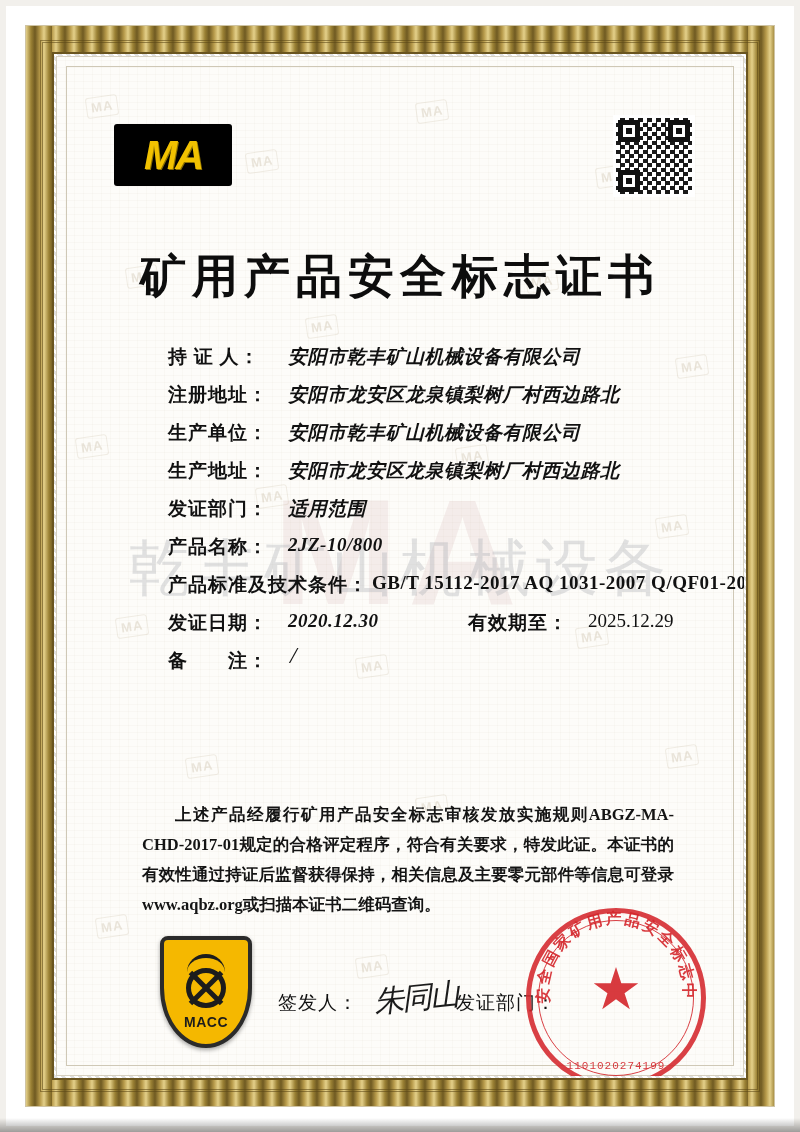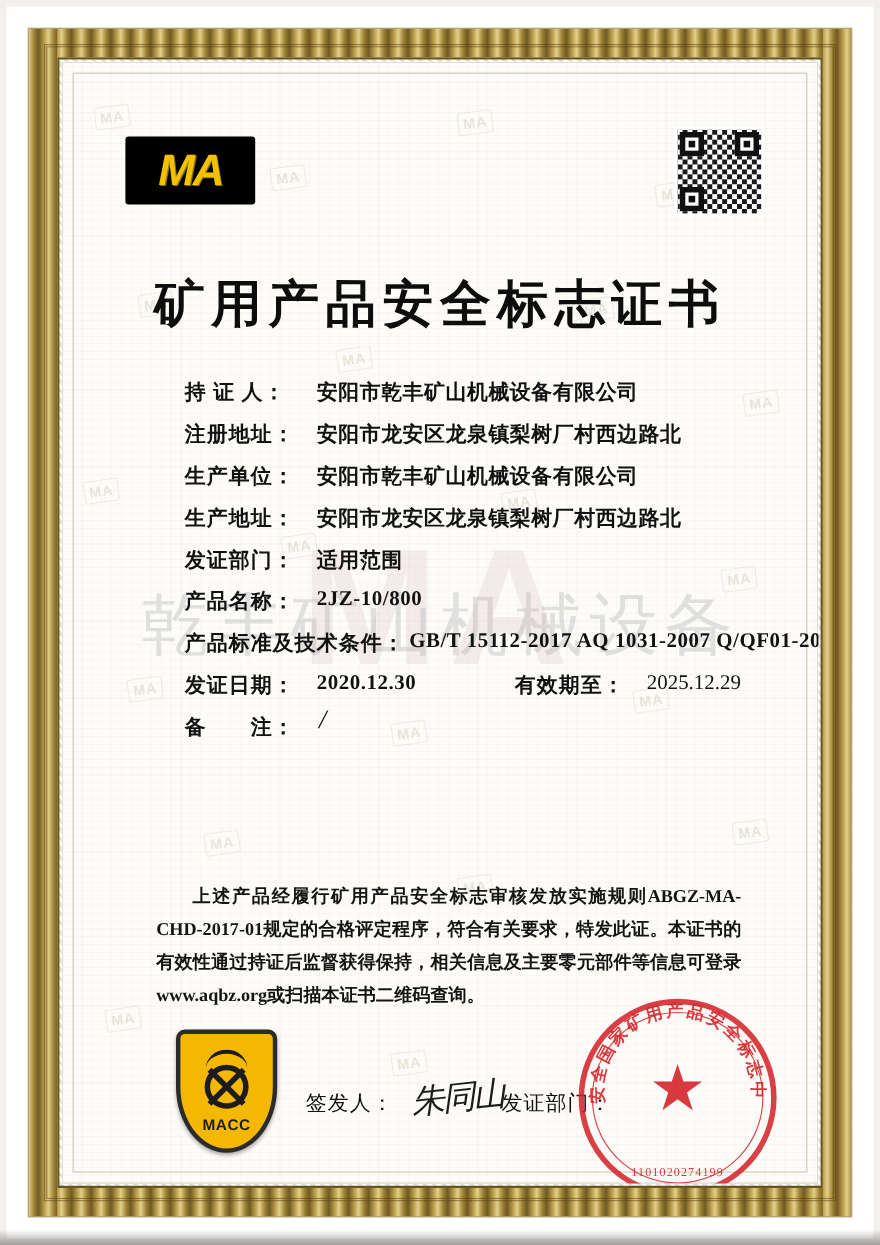--- a/index.html
+++ b/index.html
@@ -251,21 +251,21 @@
     top: 4px;
     font-weight: bold;
     letter-spacing: 1px;
   }
   .field-value {
     position: absolute;
     top: 4px;
     font-weight: bold;
     letter-spacing: 0.5px;
   }
-  .v-ind { left: 120px; }
+  .v-ind { left: 120px; font-style: italic; }
 
   .field-row.dates .label2 {
     position: absolute;
     left: 300px;
     top: 4px;
     font-weight: bold;
     letter-spacing: 1px;
   }
   .field-row.dates .value2 {
     position: absolute;
@@ -454,21 +454,21 @@
     letter-spacing: 2.5px;
     opacity: 0.9;
   }
   .seal-code {
     position: absolute;
     left: 0;
     right: 0;
     bottom: 16px;
     text-align: center;
     color: #d4262b;
-    font-family: Liberation Serif, serif;
+    font-family: Liberation Mono, monospace;
     font-size: 11px;
     letter-spacing: 1px;
     opacity: 0.9;
   }
 
   
   .scan-shadow-bottom {
     position: absolute;
     left: 0; right: 0; bottom: 0;
     height: 14px;

